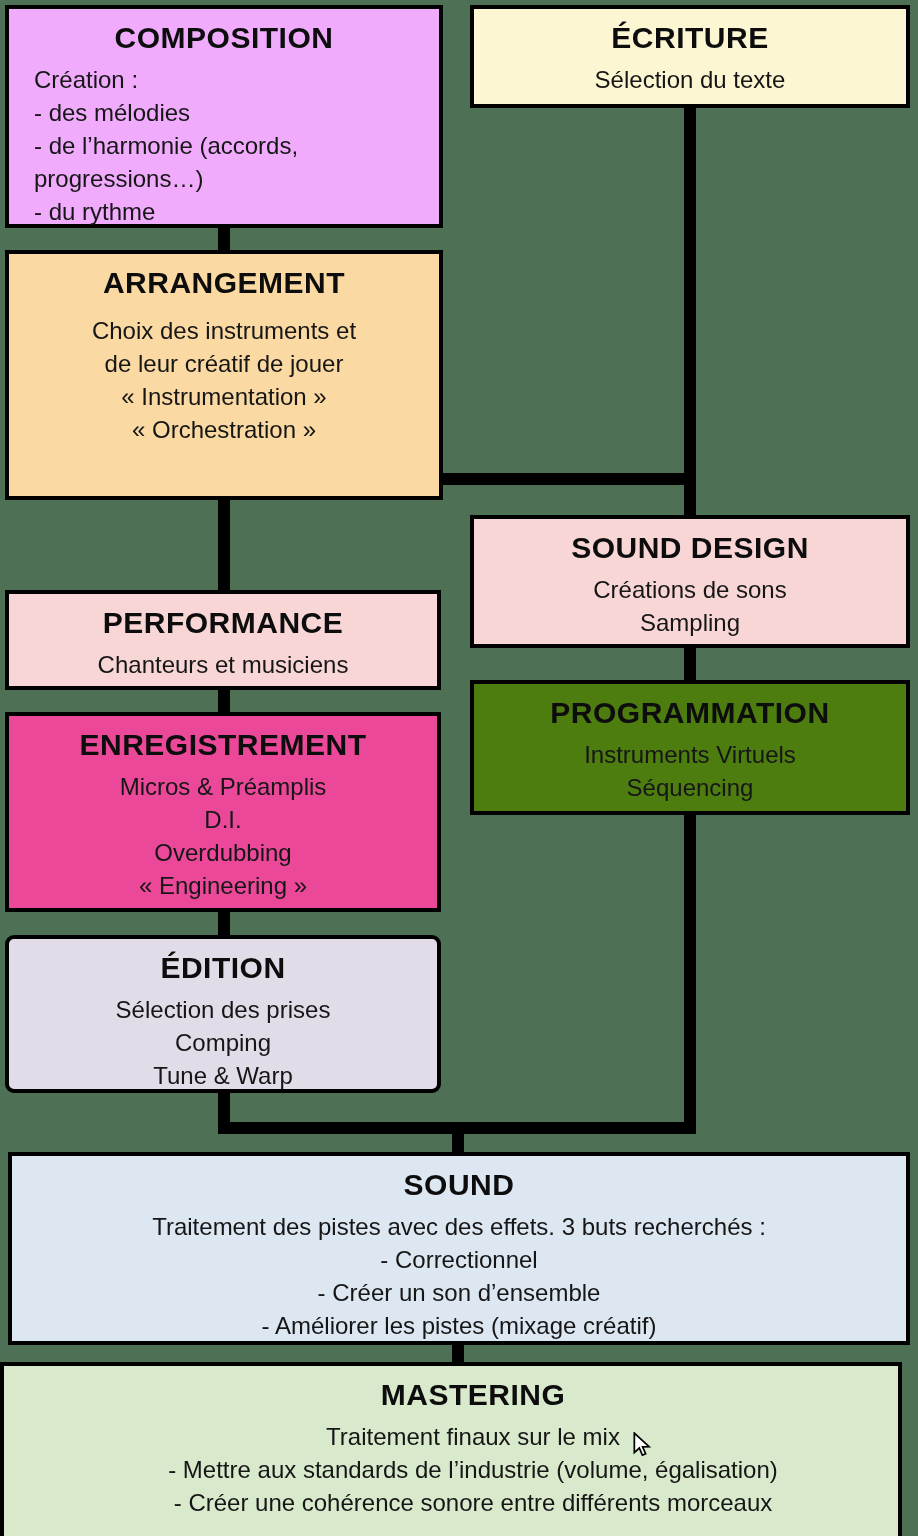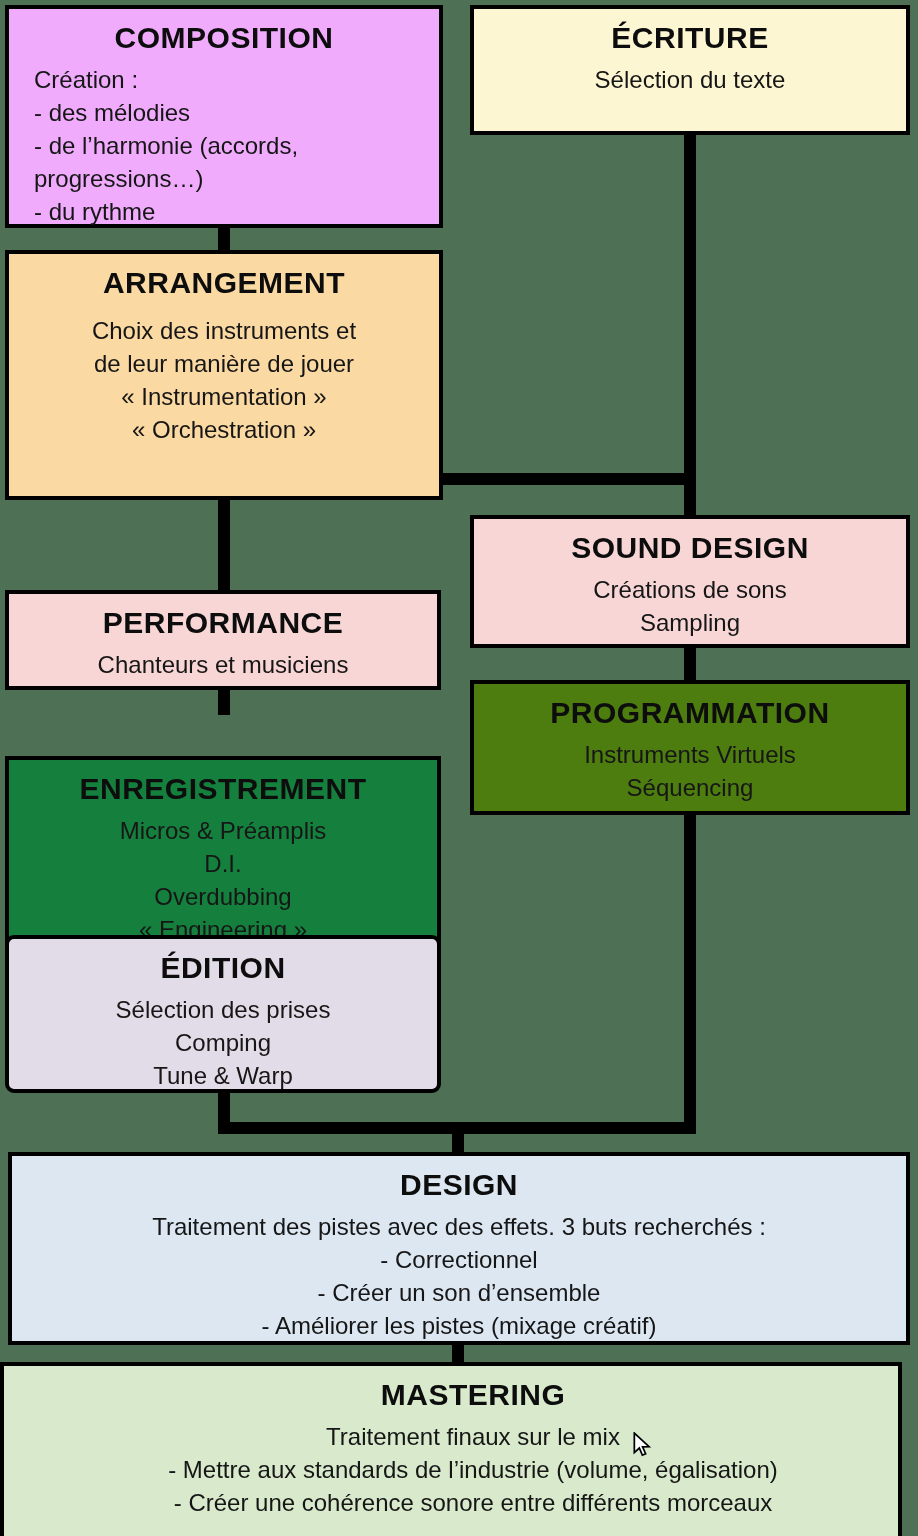--- a/index.html
+++ b/index.html
@@ -26,21 +26,21 @@
     color: #0d0d0d;
   }
   .box-body {
     font-size: 24px;
     line-height: 33px;
     padding-top: 8px;
     font-weight: 500;
   }
   #box-composition { left: 5px;   top: 5px;    width: 438px; height: 223px; }
   #box-composition .box-body { text-align: left; padding-left: 25px; }
-  #box-ecriture       { left: 470px; top: 5px;    width: 440px; height: 130px; }
+  #box-ecriture       { left: 470px; top: 5px;    width: 440px; height: 103px; }
   #box-arrangement    { left: 5px;   top: 250px;  width: 438px; height: 250px; }
   #box-arrangement .box-body { padding-top: 14px; }
   #box-sound-design   { left: 470px; top: 515px;  width: 440px; height: 133px; }
   #box-performance    { left: 5px;   top: 590px;  width: 436px; height: 100px; }
   #box-programmation  { left: 470px; top: 680px;  width: 440px; height: 135px; }
   #box-enregistrement { left: 5px;   top: 712px;  width: 436px; height: 200px; }
   #box-edition        { left: 5px;   top: 935px;  width: 436px; height: 158px; }
   #box-mixage         { left: 8px;   top: 1152px; width: 902px; height: 193px; }
   #box-mastering      { left: 0;   top: 1362px; width: 902px; height: 200px; padding-left: 44px; }
   .connector { position: absolute; background: #000; }
@@ -98,21 +98,21 @@
     <div class="box-title">ÉCRITURE</div>
     <div class="box-body">
       <div>Sélection du texte</div>
     </div>
   </div>
 
   <div class="box" id="box-arrangement" style="background-color: rgb(251, 217, 162);">
     <div class="box-title">ARRANGEMENT</div>
     <div class="box-body">
       <div>Choix des instruments et</div>
-      <div>de leur manière de jouer</div>
+      <div>de leur créatif de jouer</div>
       <div>« Instrumentation »</div>
       <div>« Orchestration »</div>
     </div>
   </div>
 
   <div class="box" id="box-performance" style="background-color: rgb(248, 214, 214);">
     <div class="box-title">PERFORMANCE</div>
     <div class="box-body">
       <div>Chanteurs et musiciens</div>
     </div>
@@ -127,41 +127,41 @@
   </div>
 
   <div class="box" id="box-programmation" style="background-color: #4d7c0f;">
     <div class="box-title">PROGRAMMATION</div>
     <div class="box-body">
       <div>Instruments Virtuels</div>
       <div>Séquencing</div>
     </div>
   </div>
 
-  <div class="box" id="box-enregistrement" style="background-color: #15803d; margin-top: 44px;">
+  <div class="box" id="box-enregistrement" style="background-color: #ec4899;">
     <div class="box-title">ENREGISTREMENT</div>
     <div class="box-body">
       <div>Micros &amp; Préamplis</div>
       <div>D.I.</div>
       <div>Overdubbing</div>
       <div>« Engineering »</div>
     </div>
   </div>
 
   <div class="box" id="box-edition" style="background-color: rgb(226, 220, 233); border-radius: 9px;">
     <div class="box-title">ÉDITION</div>
     <div class="box-body">
       <div>Sélection des prises</div>
       <div>Comping</div>
       <div>Tune &amp; Warp</div>
     </div>
   </div>
 
   <div class="box" id="box-mixage" style="background-color: rgb(220, 231, 242);">
-    <div class="box-title">DESIGN</div>
+    <div class="box-title">SOUND</div>
     <div class="box-body">
       <div>Traitement des pistes avec des effets. 3 buts recherchés :</div>
       <div>- Correctionnel</div>
       <div>- Créer un son d’ensemble</div>
       <div>- Améliorer les pistes (mixage créatif)</div>
     </div>
   </div>
 
   <div class="box" id="box-mastering" style="background-color: rgb(217, 233, 204);">
     <div class="box-title">MASTERING</div>

